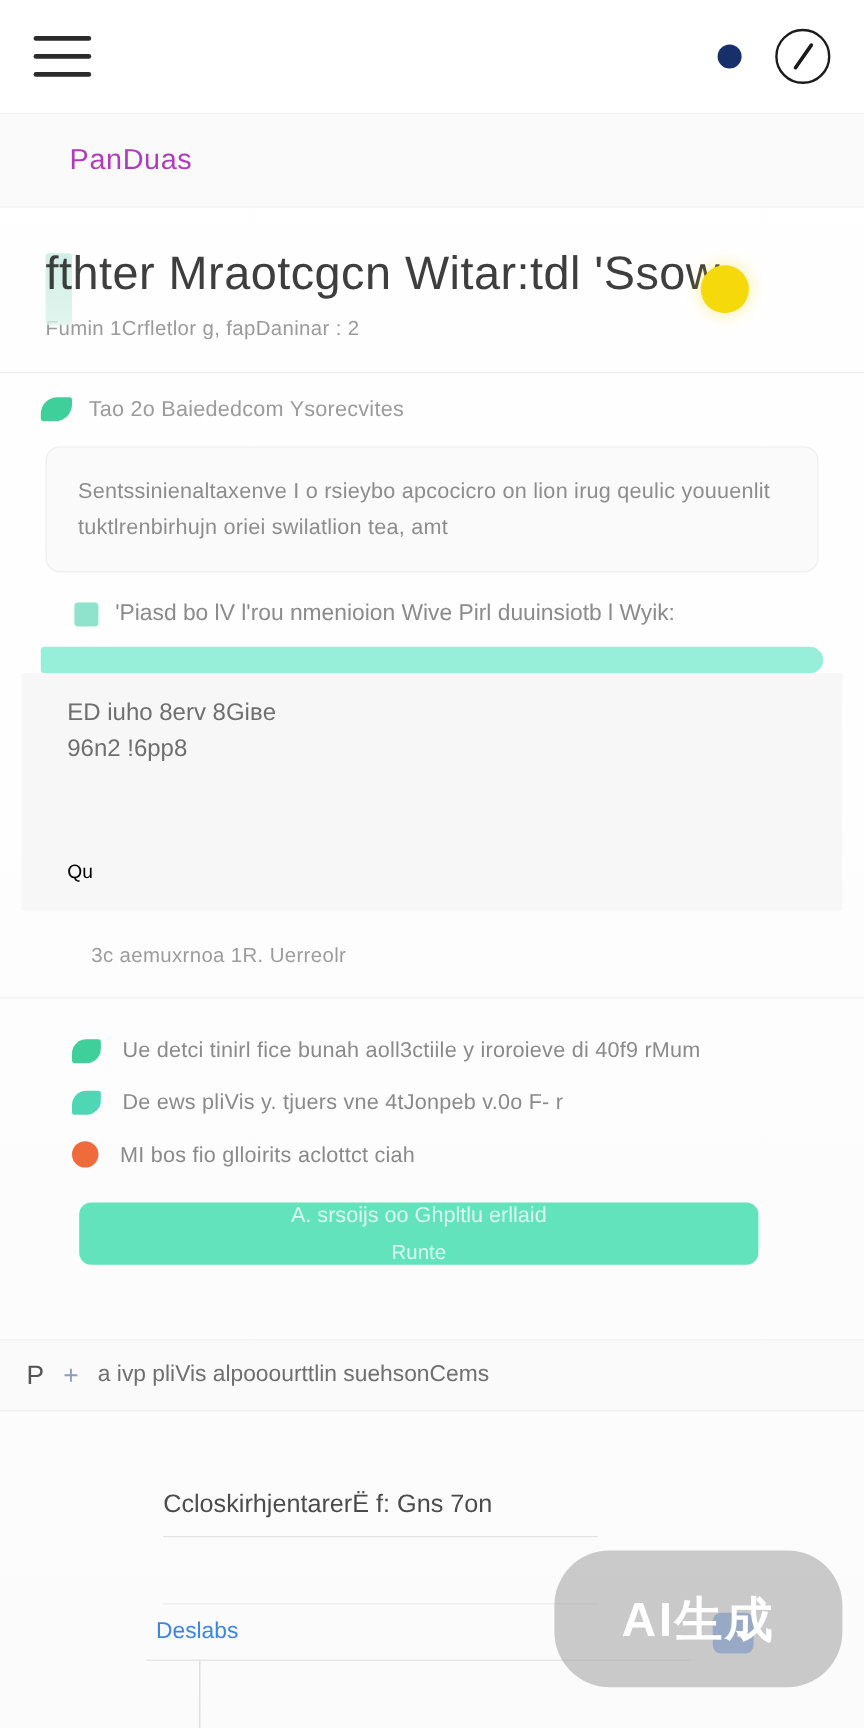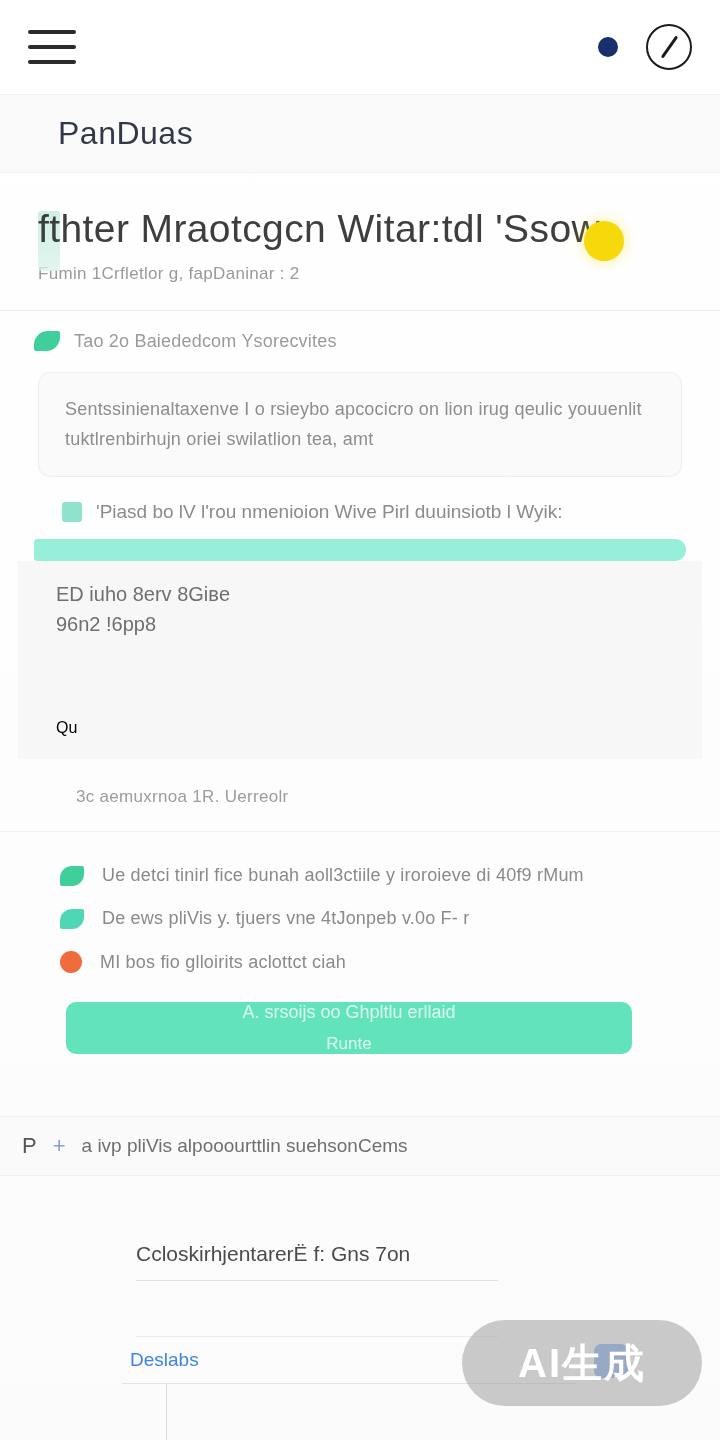--- a/index.html
+++ b/index.html
@@ -74,22 +74,22 @@
   
   .breadstrip {
     height: 78px;
     background: #fafafa;
     display: flex;
     align-items: center;
     padding: 0 58px;
     border-bottom: 1px solid #f2f2f2;
   }
   .breadstrip .crumb {
-    font-size: 32px;
-    color: #0f172a;
+    font-size: 24px;
+    color: #a21caf;
     letter-spacing: 0.5px;
     opacity: 0.85;
   }
 
   
   .hero {
     padding: 34px 38px 26px 38px;
     position: relative;
     border-bottom: 1px solid #eee;
   }
@@ -325,21 +325,21 @@
   }
 
   .field-row.second { margin-top: 22px; margin-left: 104px; width: 524px; }
 
   
   .watermark {
     position: absolute;
     right: 18px;
     bottom: 34px;
     width: 240px;
-    height: 86px;
+    height: 114px;
     background: rgba(160,160,160,.55);
     border-radius: 46px;
     display: flex;
     align-items: center;
     justify-content: center;
   }
   .watermark span {
     font-size: 40px;
     color: #ffffff;
     letter-spacing: 2px;

